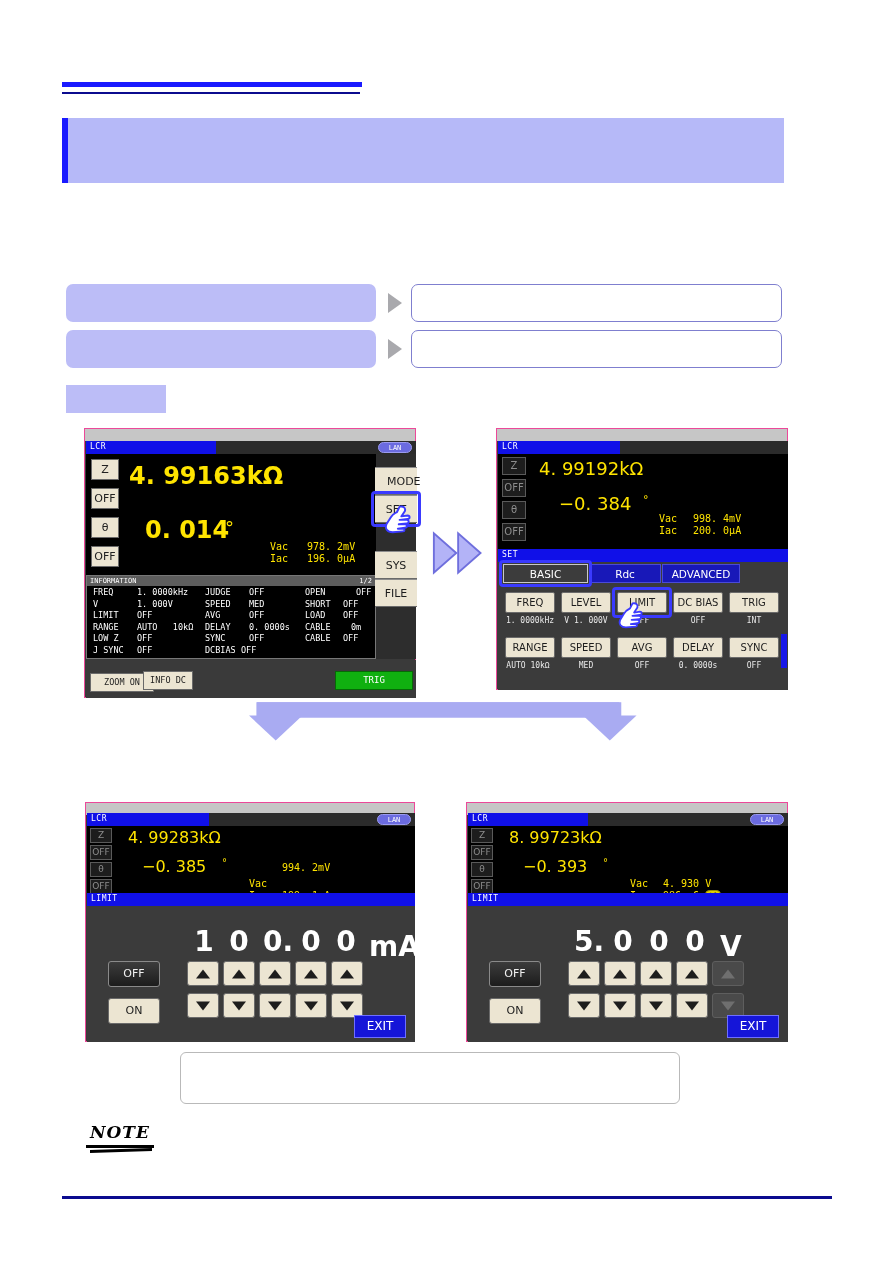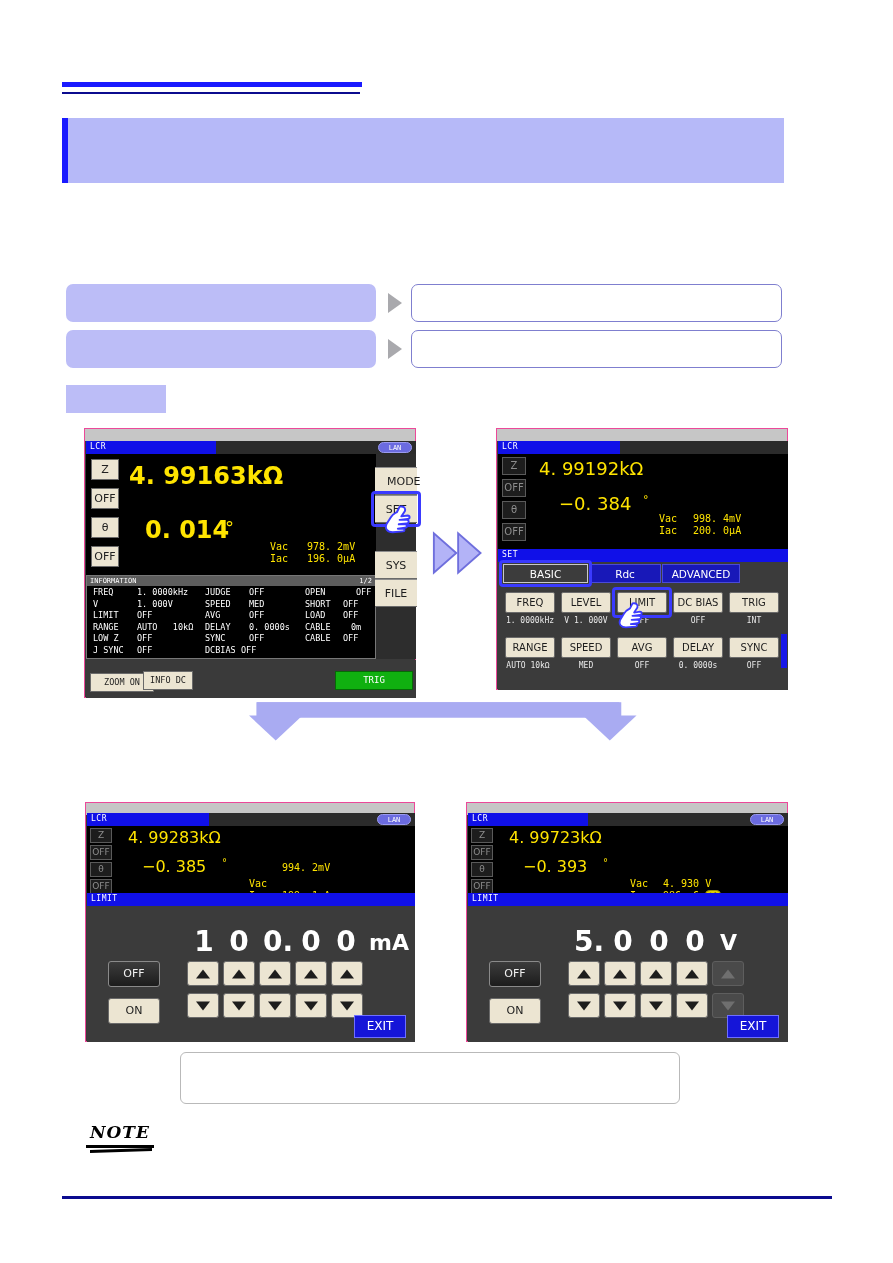--- a/index.html
+++ b/index.html
@@ -191,21 +191,21 @@
 
   
   .limit-digit {
     position:absolute;
     font-family:"DejaVu Sans", sans-serif;
     color:#ffffff; font-size:28px; font-weight:bold; text-align:center;
   }
   .limit-unit {
     position:absolute;
     font-family:"DejaVu Sans", sans-serif;
-    color:#ffffff; font-size:22px; font-weight:bold;
+    color:#ffffff; font-size:28px; font-weight:bold;
   }
   .spin {
     position:absolute; width:32px; height:25px;
     background:#ece5d2; border:1px solid #6a6a6a; border-radius:3px;
   }
   .spin.disabled { background:#4a4a4a; border:1px solid #5e5e5e; }
   .spin .tri { position:absolute; left:50%; top:50%; }
   .tri-up {
     width:0;height:0;border-left:7px solid transparent;border-right:7px solid transparent;
     border-bottom:9px solid #1d1d1d; transform:translate(-50%,-50%);
@@ -540,21 +540,21 @@
     <div class="lan-pill" style="right:4px; top:1px;">LAN</div>
   </div>
 
   <div class="meas-area" style="left:1px; top:23px; width:320px; height:67px;"></div>
 
   <div class="param-btn dim" style="left:4px; top:25px; width:22px; height:15px; font-size:9px; line-height:13px;">Z</div>
   <div class="param-btn dim" style="left:4px; top:42px; width:22px; height:15px; font-size:9px; line-height:13px;">OFF</div>
   <div class="param-btn dim" style="left:4px; top:59px; width:22px; height:15px; font-size:9px; line-height:13px;">θ</div>
   <div class="param-btn dim" style="left:4px; top:76px; width:22px; height:15px; font-size:9px; line-height:13px;">OFF</div>
 
-  <div class="val-main" style="left:42px; top:25px; font-size:16px;">4. 99723kΩ</div>
+  <div class="val-main" style="left:42px; top:25px; font-size:16px;">8. 99723kΩ</div>
   <div class="val-sub" style="left:56px; top:54px; font-size:16px;">−0. 393</div>
   <div class="val-sub" style="left:136px; top:54px; font-size:10px;">°</div>
 
   <div class="vac-blk" style="left:163px; top:75px;">Vac</div>
   <div class="vac-blk" style="left:196px; top:75px;">4. 930 V</div>
   <div class="vac-blk" style="left:163px; top:87px;">Iac</div>
   <div class="vac-blk" style="left:196px; top:87px;">986. 6µA</div>
   <div class="dc-badge" style="left:238px; top:87px;">DC</div>
 
   <div class="titlebar" style="left:1px; top:90px; width:320px;">

